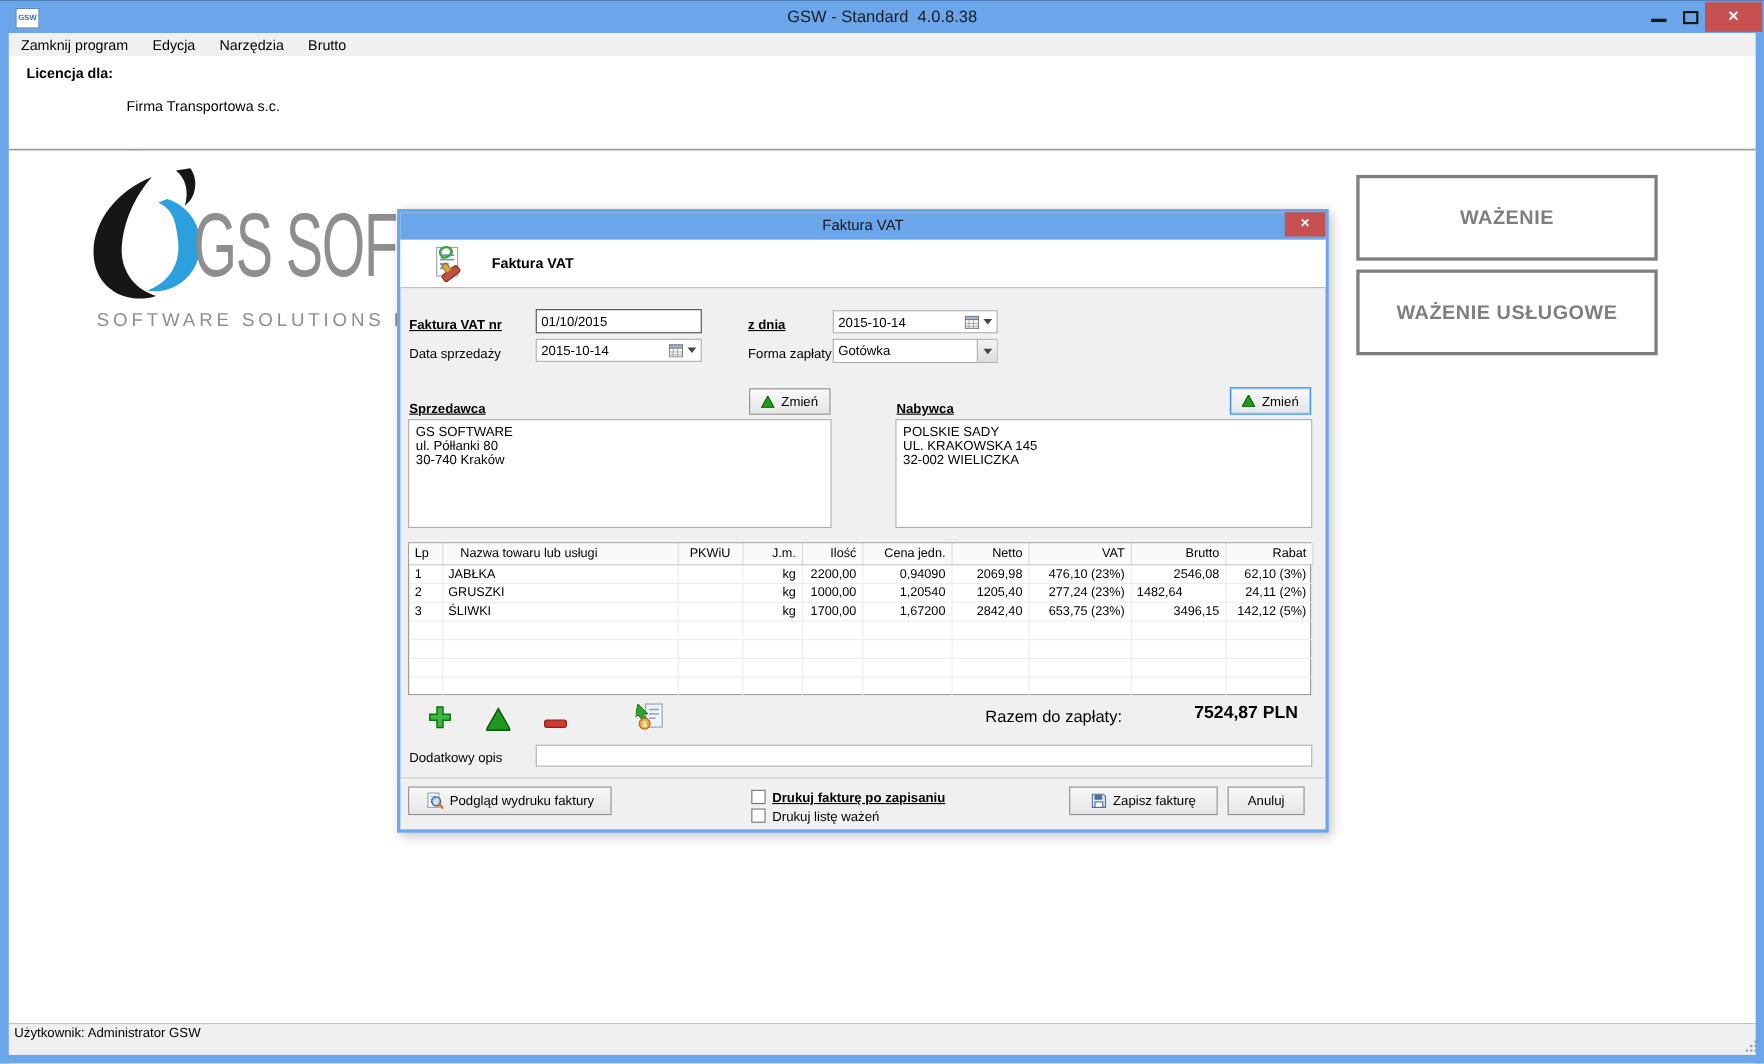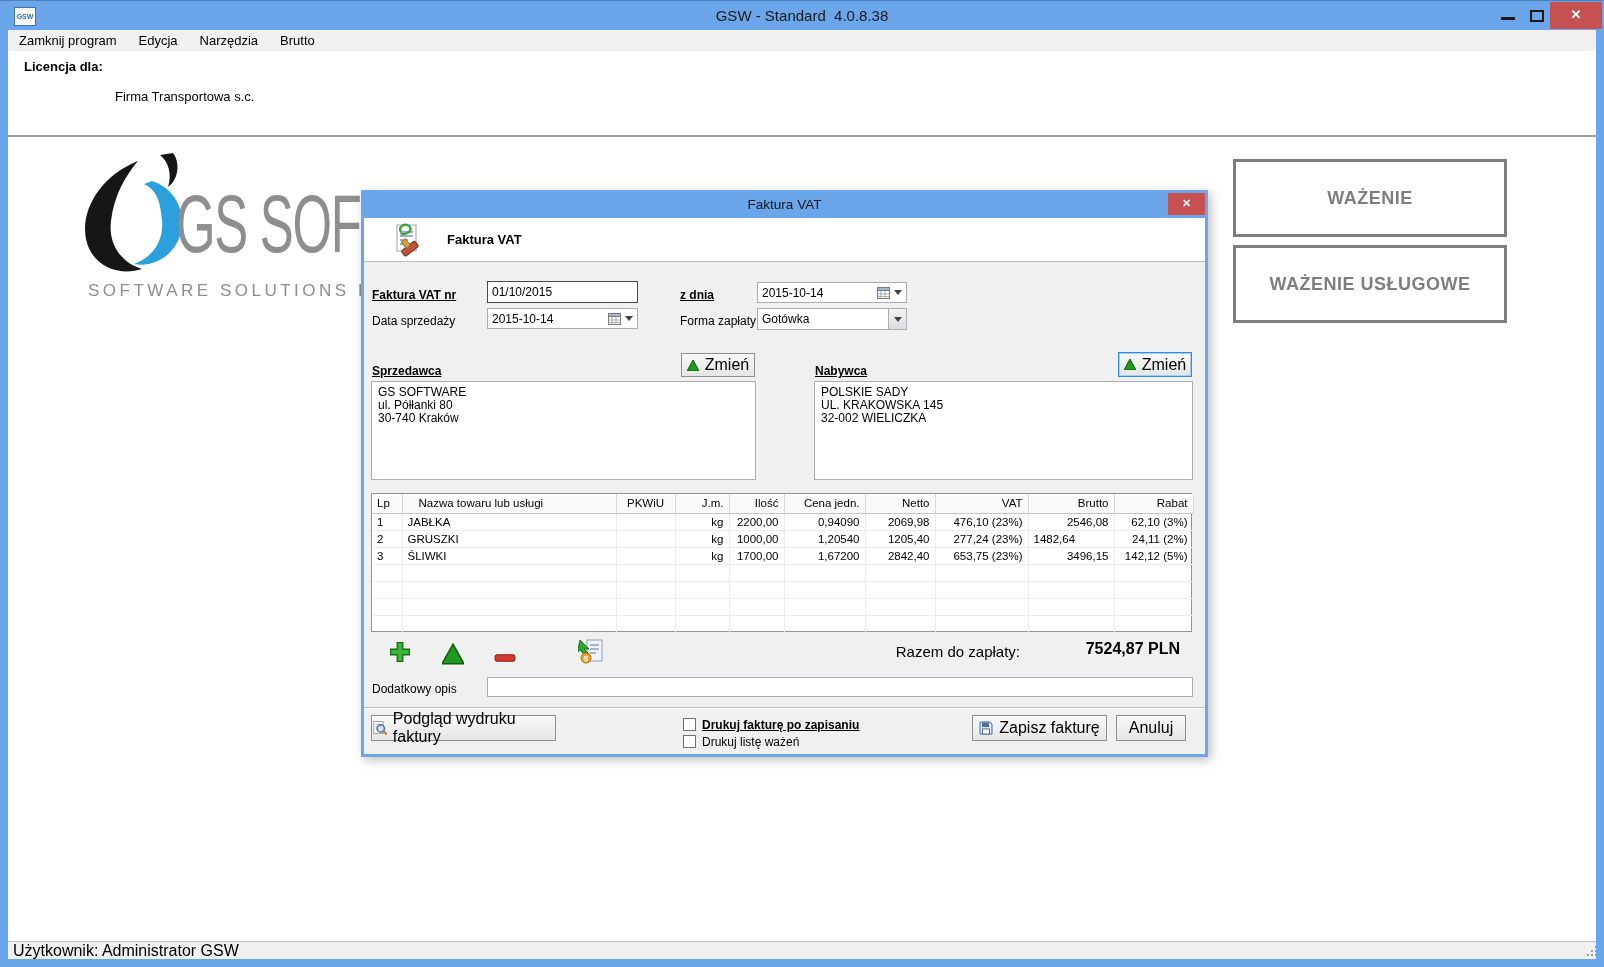--- a/index.html
+++ b/index.html
@@ -24,21 +24,21 @@
   .frame-bottom{ position:absolute; left:0; bottom:0; width:1604px; height:8px; background:#6CA6EA; z-index:3; }
 
   .client { position:absolute; left:8px; top:30px; width:1588px; height:929px; display:flex; flex-direction:column; }
   .menubar { height:21px; background:#F0F0F0; font-size:13px; display:flex; align-items:center; }
   .menubar span { padding:0 11px; line-height:20px; cursor:default; }
   .license { height:84px; background:#fff; position:relative; font-size:13px; }
   .license .lbl { position:absolute; left:16px; top:8px; font-weight:bold; }
   .license .lines { position:absolute; left:107px; top:8px; line-height:15px; white-space:pre; }
   .hsep { height:2px; background:#9E9E9E; }
   .content { flex:1; background:#fff; position:relative; }
-  .statusbar { height:18px; background:#F0F0F0; border-top:1px solid #BFBFBF; font-size:16px;
+  .statusbar { height:29px; background:#F0F0F0; border-top:1px solid #BFBFBF; font-size:12px;
                line-height:17px; padding-left:5px; position:relative; }
   .grip { position:absolute; right:3px; bottom:3px; width:10px; height:10px; }
   .grip i { position:absolute; width:2px; height:2px; background:#9a9a9a;
             box-shadow:0 0 #9a9a9a, -4px 4px #9a9a9a, 0 4px #9a9a9a, 4px 0 #9a9a9a, 4px 4px #9a9a9a, 4px -4px #9a9a9a;
             right:0; top:4px; }
 
   
   .logo { position:absolute; left:68px; top:12px; width:620px; height:180px; }
   .logo-name { position:absolute; left:100px; top:28px; font-size:82px; color:#8E8E8E;
                letter-spacing:-2px; transform:scaleX(0.62); transform-origin:left top; white-space:pre; }
@@ -68,21 +68,21 @@
   .datefield { position:absolute; background:#fff; border:1px solid #ABADB3; font-size:12px;
                display:flex; align-items:center; padding-left:4px; cursor:pointer; }
   .datefield .val { flex:1; }
   .arrow-dn { width:0; height:0; border-left:4px solid transparent; border-right:4px solid transparent;
               border-top:5px solid #444; margin:0 4px; }
   .combo-btn { width:18px; align-self:stretch; border-left:1px solid #ABADB3;
                background:linear-gradient(#F4F4F4,#DCDCDC); display:flex; align-items:center; justify-content:center; }
   .combo-btn .arrow-dn { margin:0; }
 
   .btn { position:absolute; border:1px solid #8E8E8E; background:linear-gradient(#F9F9F9,#E5E5E5);
-         font-size:16px; display:flex; align-items:center; justify-content:center; gap:6px; cursor:pointer; }
+         font-size:12px; display:flex; align-items:center; justify-content:center; gap:6px; cursor:pointer; }
   .btn.focused { border:1px solid #2D8CEB; box-shadow:inset 0 0 0 1px #A8CFF3; }
 
   .party-box { position:absolute; background:#fff; border:1px solid #ABADB3; font-size:12px;
                line-height:13px; padding:4px 6px; white-space:pre-line; }
 
   .tbl-wrap { position:absolute; left:7px; top:275px; width:821px; height:139px; background:#fff; border:1px solid #949494; }
   table.items { border-collapse:collapse; table-layout:fixed; width:819px; font-size:11.5px; }
   table.items th { font-weight:normal; height:19px; border-right:1px solid #D9D9D9; border-bottom:1px solid #C6C6C6;
                    background:#FAFAFA; padding:0 5px; overflow:hidden; white-space:nowrap; }
   table.items td { height:16px; line-height:16px; border-right:1px solid #EDEDED; border-bottom:1px solid #EDEDED;

